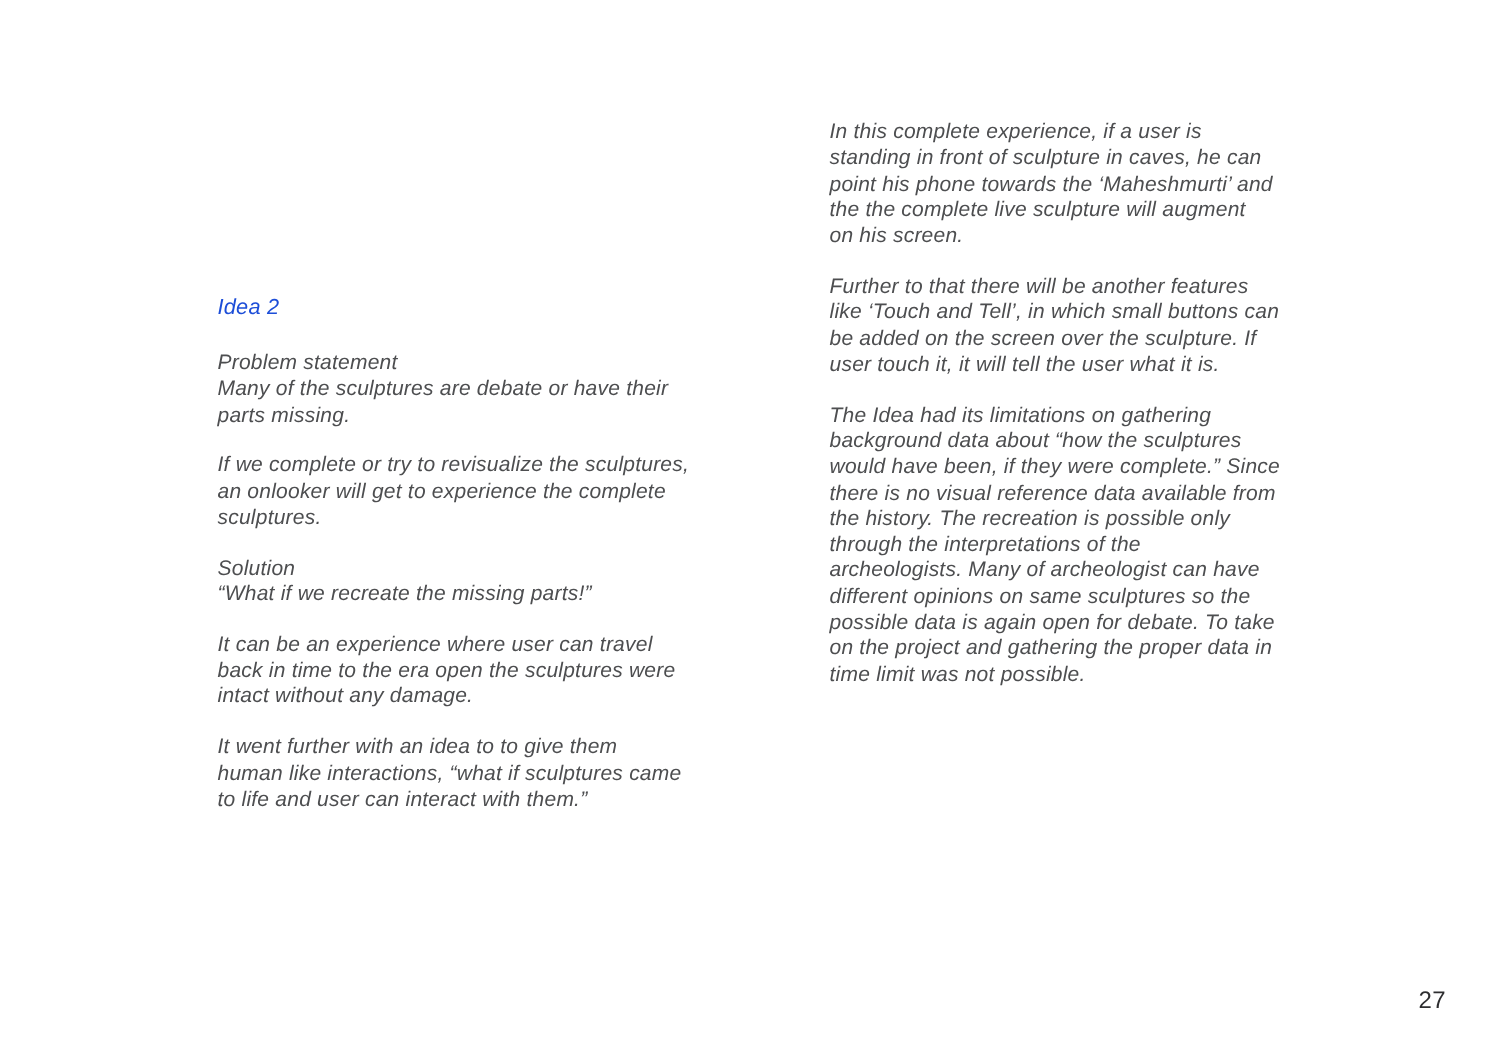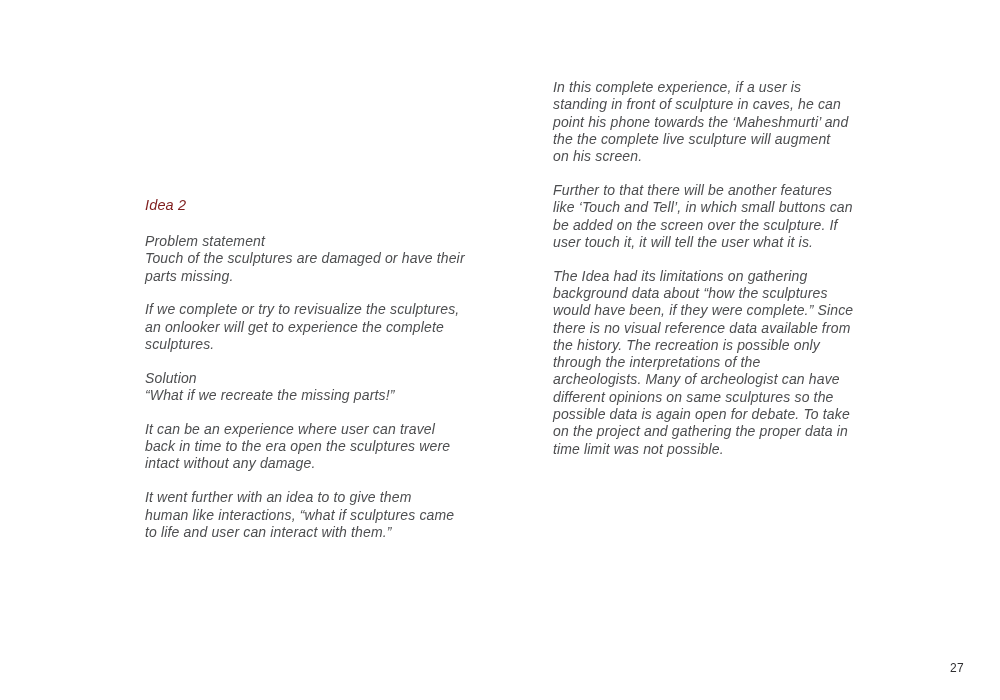--- a/index.html
+++ b/index.html
@@ -27,52 +27,52 @@
     left: 145px;
     top: 197px;
     width: 365px;
   }
   .col-right {
     left: 553px;
     top: 79px;
     width: 345px;
   }
   .heading {
-    color: #7f1d1d;
+    color: #1d4ed8;
     font-size: 14.5px;
     line-height: 17px;
     margin: 0 0 19px 0;
     font-weight: 400;
   }
   .para {
     white-space: pre-line;
     margin: 0 0 16.5px 0;
   }
   .para:last-child {
     margin-bottom: 0;
   }
   .page-number {
     position: absolute;
     top: 661px;
     right: 36px;
-    font-size: 12px;
+    font-size: 16px;
     line-height: 14px;
     color: #2e2e30;
     letter-spacing: 0.3px;
   }
 </style>
 </head>
 <body>
 
 <div class="page">
 
   <div class="col col-left">
     <h2 class="heading">Idea 2</h2>
     <p class="para">Problem statement
-Touch of the sculptures are damaged or have their
+Many of the sculptures are debate or have their
 parts missing.</p>
     <p class="para">If we complete or try to revisualize the sculptures,
 an onlooker will get to experience the complete
 sculptures.</p>
     <p class="para">Solution
 “What if we recreate the missing parts!”</p>
     <p class="para">It can be an experience where user can travel
 back in time to the era open the sculptures were
 intact without any damage.</p>
     <p class="para">It went further with an idea to to give them

